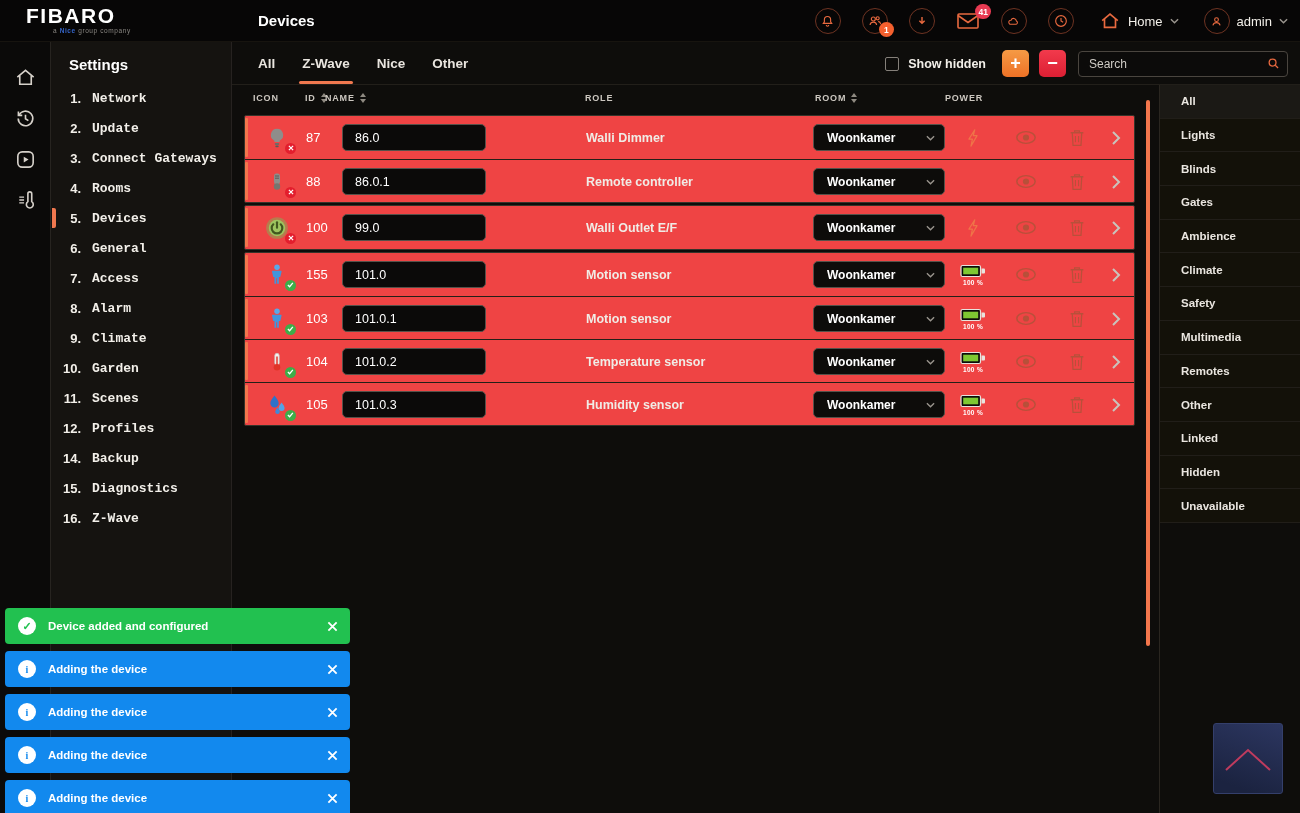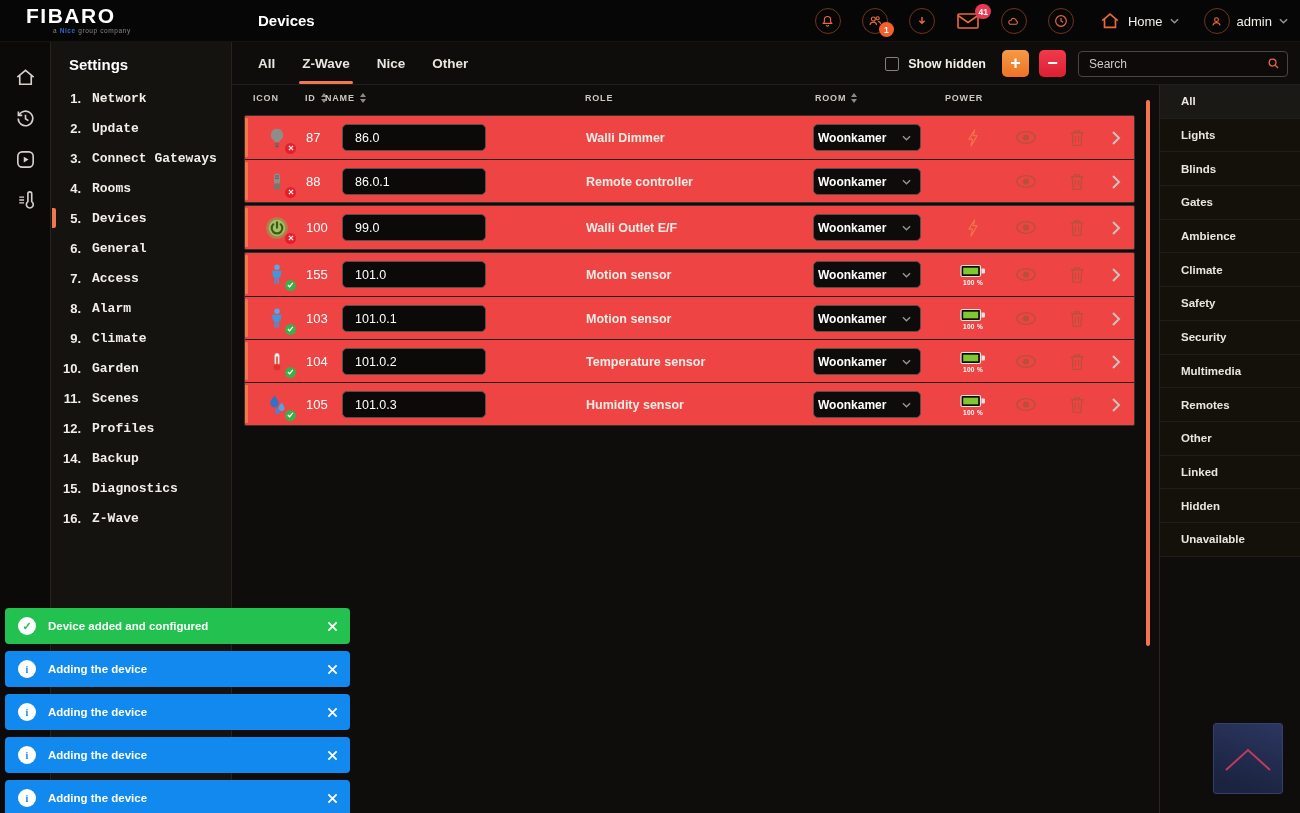--- a/index.html
+++ b/index.html
@@ -68,21 +68,21 @@
   .accent{position:absolute;left:0;top:2px;bottom:2px;width:3px;background:#f3764c;border-radius:1px;}
   .cell{position:absolute;top:0;height:43px;display:flex;align-items:center;}
   .icon-cell{left:12px;width:40px;justify-content:center;position:absolute;}
   .devwrap{position:relative;width:26px;height:26px;display:flex;align-items:center;justify-content:center;}
   .stbadge{position:absolute;right:-6px;bottom:-3px;width:11px;height:11px;border-radius:50%;display:flex;align-items:center;justify-content:center;}
   .stbadge.err{background:#e31e2d;}
   .stbadge.okk{background:#3dae49;}
   .id-cell{left:61px;width:34px;font-size:13px;color:#fff;}
   .name-input{position:absolute;left:97px;top:8px;width:144px;height:27px;background:#0b0a09;border:1px solid #56514a;border-radius:5px;color:#fff;font-size:12.5px;padding:0 12px;outline:none;}
   .role-cell{left:341px;font-size:12.5px;color:#f0ece6;font-weight:bold;}
-  .room-select{position:absolute;left:568px;top:8px;width:108px;height:27px;background:#0d0c0a;border:1px solid #56514a;border-radius:5px;display:flex;align-items:center;justify-content:space-between;padding:0 9px 0 4px;cursor:pointer;}
+  .room-select{position:absolute;left:568px;top:8px;width:132px;height:27px;background:#0d0c0a;border:1px solid #56514a;border-radius:5px;display:flex;align-items:center;justify-content:space-between;padding:0 9px 0 13px;cursor:pointer;}
   .room-select .rv{font-size:12px;font-weight:bold;color:#fff;}
   .power-cell{left:706px;width:44px;justify-content:center;}
   .bolt{color:#ef7448;}
   .battery{display:flex;flex-direction:column;align-items:center;}
   .battery em{font-style:normal;font-size:6.5px;font-weight:bold;color:#fff;margin-top:1px;letter-spacing:.3px;}
   .act{color:#b8503a;}
   .eye-btn{left:770px;width:26px;}
   .trash-btn{left:824px;width:22px;}
   .chevr-btn{left:866px;width:18px;color:#c9c4bd;}
 
@@ -859,23 +859,20 @@
     </div>
 
     <div class="filter-item">
       <span>Climate</span>
     </div>
 
     <div class="filter-item">
       <span>Safety</span>
     </div>
 
-    <div class="filter-item">
-      <span>Security</span>
-    </div>
 
     <div class="filter-item">
       <span>Multimedia</span>
     </div>
 
     <div class="filter-item">
       <span>Remotes</span>
     </div>
 
     <div class="filter-item">

